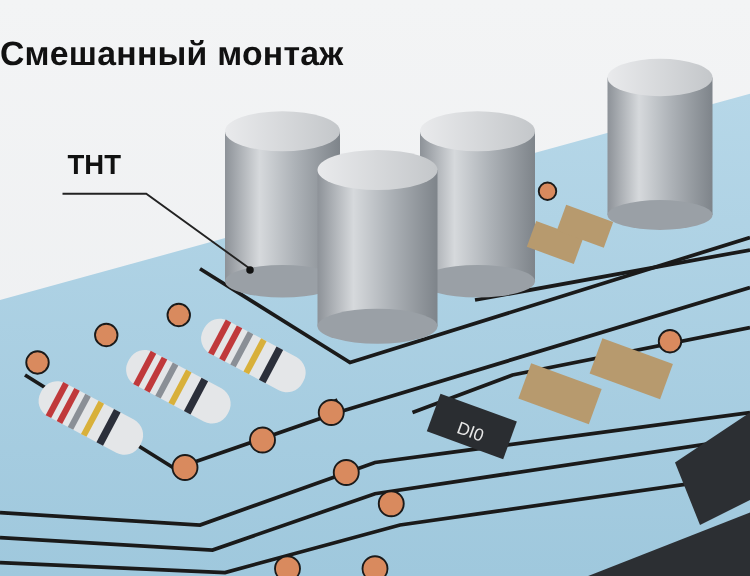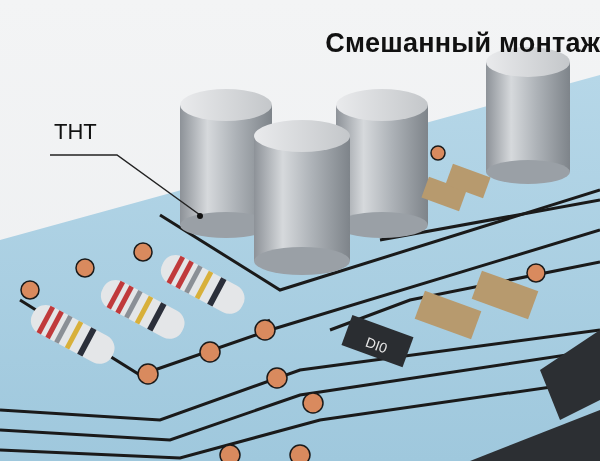--- a/index.html
+++ b/index.html
@@ -1,20 +1,20 @@
 <!DOCTYPE html>
 <html><head>
 <meta charset="utf-8">
 <style>
   html, body { margin: 0; padding: 0; }
   body { width: 600px; height: 461px; overflow: hidden; background: #f0f1f2; font-family: "Liberation Sans", sans-serif; }
   .scene { position: relative; width: 600px; height: 461px; overflow: hidden; background: linear-gradient(180deg, #f3f4f5 0%, #eceef0 100%); }
   svg.board { position: absolute; left: 0; top: 0; }
-  .title { position: absolute; left: 0; width: 600px; top: 28px; text-align: right; font-size: 27px; font-weight: bold; color: #111; letter-spacing: 0.2px; }
-  .label-tht { position: absolute; left: 54px; top: 119px; font-size: 22px; font-weight: normal; color: #111; }
+  .title { position: absolute; left: 0; width: 600px; top: 28px; text-align: left; font-size: 27px; font-weight: bold; color: #111; letter-spacing: 0.2px; }
+  .label-tht { position: absolute; left: 54px; top: 119px; font-size: 22px; font-weight: bold; color: #111; }
 </style>
 </head>
 <body>
 
 <div class="scene">
   <svg class="board" width="600" height="461" viewBox="0 0 600 461">
     <defs>
       <linearGradient id="capG" x1="0" x2="1">
         <stop offset="0" stop-color="#8d9298"></stop>
         <stop offset="0.3" stop-color="#d6d9dc"></stop>

